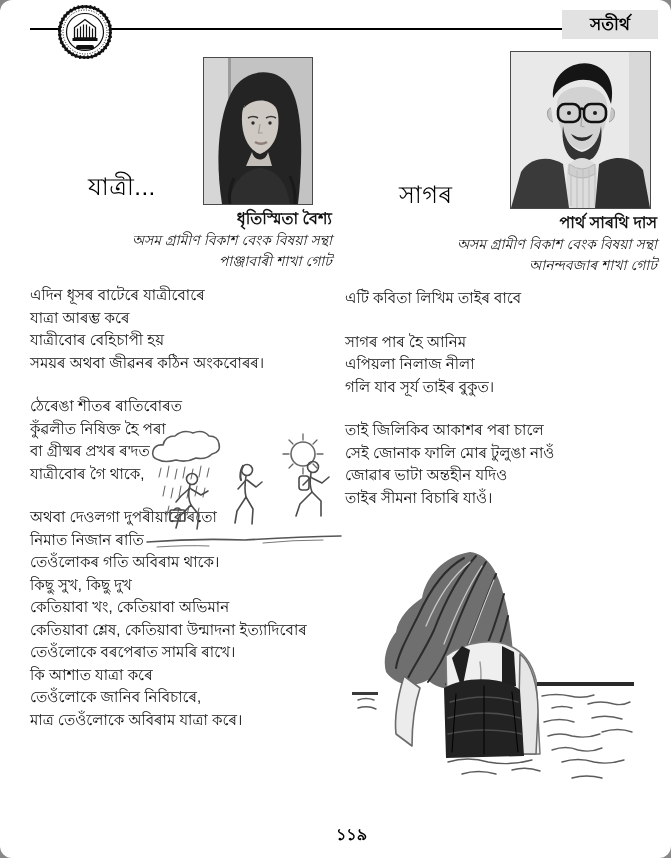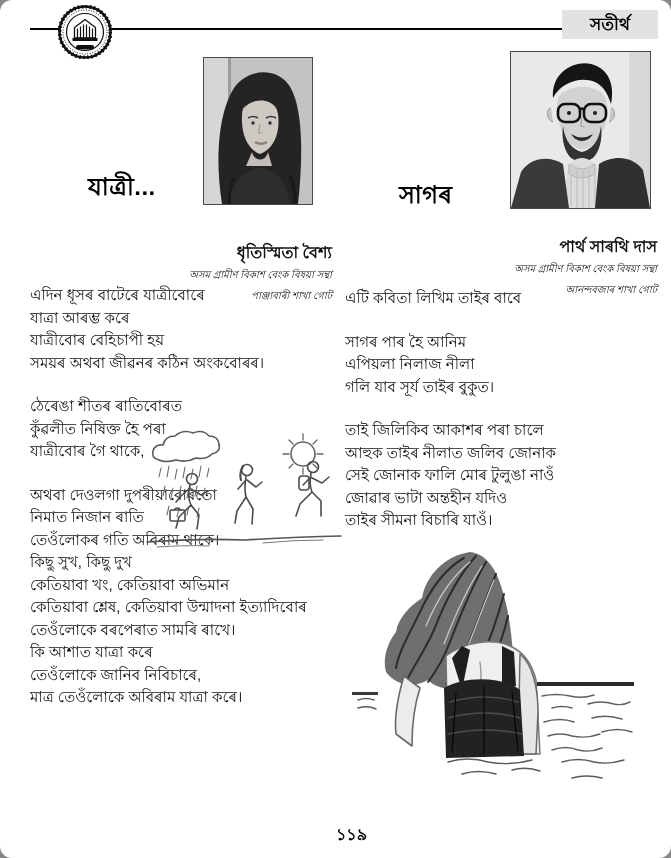--- a/index.html
+++ b/index.html
@@ -15,28 +15,28 @@
     position:absolute;left:562px;top:10px;width:96px;height:29px;
     background:#e2e2e2;display:flex;align-items:center;justify-content:center;
     font-weight:bold;font-size:17px;color:#000;
   }
   
   .photo{position:absolute;border:1px solid #4a4a4a;overflow:hidden;background:#ddd;}
   .photo-left{left:203px;top:57px;width:108px;height:146px;}
   .photo-right{left:510px;top:51px;width:139px;height:156px;}
   .photo svg{display:block;width:100%;height:100%;}
   
-  .poem-title{position:absolute;font-size:24px;font-weight:bold;color:#000;letter-spacing:.5px;}
+  .poem-title{position:absolute;font-size:24px;font-weight:normal;color:#000;letter-spacing:.5px;}
   .title-left{left:88px;top:168px;}
   .title-right{left:399px;top:176px;}
-  .author-block{position:absolute;text-align:right;margin-top:34px;}
+  .author-block{position:absolute;text-align:right;}
   .author-block-left{left:30px;top:208px;width:302px;}
-  .author-block-right{left:345px;top:202px;width:312px;}
+  .author-block-right{left:345px;top:212px;width:312px;}
   .author-name{font-weight:bold;font-size:16px;line-height:22px;}
-  .affil-line{font-style:italic;font-size:10px;line-height:21px;}
+  .affil-line{font-style:italic;font-size:14px;line-height:21px;}
   
   .poem{position:absolute;font-size:15px;}
   .poem-left-col{left:30px;top:284px;width:312px;}
   .poem-right-col{left:345px;top:287px;width:322px;}
   .stanza{margin-bottom:21px;}
   .poem-line{line-height:22.5px;white-space:nowrap;}
   
   .illus{position:absolute;}
   .illus-run{left:143px;top:426px;width:202px;height:138px;}
   .illus-sea{left:352px;top:546px;width:316px;height:248px;}
@@ -128,20 +128,21 @@
   <div class="poem poem-left-col">
       <div class="stanza">
         <div class="poem-line">এদিন ধূসৰ বাটেৰে যাত্ৰীবোৰে</div>
         <div class="poem-line">যাত্ৰা আৰম্ভ কৰে</div>
         <div class="poem-line">যাত্ৰীবোৰ বেহিচাপী হয়</div>
         <div class="poem-line">সময়ৰ অথবা জীৱনৰ কঠিন অংকবোৰৰ।</div>
       </div>
       <div class="stanza">
         <div class="poem-line">ঠেৰেঙা শীতৰ ৰাতিবোৰত</div>
         <div class="poem-line">কুঁৱলীত নিষিক্ত হৈ পৰা</div>
+        <div class="poem-line">বা গ্ৰীষ্মৰ প্ৰখৰ ৰ'দত</div>
         <div class="poem-line">যাত্ৰীবোৰ গৈ থাকে,</div>
       </div>
       <div class="stanza">
         <div class="poem-line">অথবা দেওলগা দুপৰীয়াবোৰতো</div>
         <div class="poem-line">নিমাত নিজান ৰাতি</div>
         <div class="poem-line">তেওঁলোকৰ গতি অবিৰাম থাকে।</div>
         <div class="poem-line">কিছু সুখ, কিছু দুখ</div>
         <div class="poem-line">কেতিয়াবা খং, কেতিয়াবা অভিমান</div>
         <div class="poem-line">কেতিয়াবা শ্লেষ, কেতিয়াবা উন্মাদনা ইত্যাদিবোৰ</div>
         <div class="poem-line">তেওঁলোকে বৰপেৰাত সামৰি ৰাখে।</div>
@@ -154,21 +155,20 @@
       <div class="stanza">
         <div class="poem-line">এটি কবিতা লিখিম তাইৰ বাবে</div>
       </div>
       <div class="stanza">
         <div class="poem-line">সাগৰ পাৰ হৈ আনিম</div>
         <div class="poem-line">এপিয়লা নিলাজ নীলা</div>
         <div class="poem-line">গলি যাব সূৰ্য তাইৰ বুকুত।</div>
       </div>
       <div class="stanza">
         <div class="poem-line">তাই জিলিকিব আকাশৰ পৰা চালে</div>
-        <div class="poem-line">আহুক তাইৰ নীলাত জলিব জোনাক</div>
         <div class="poem-line">সেই জোনাক ফালি মোৰ টুলুঙা নাওঁ</div>
         <div class="poem-line">জোৱাৰ ভাটা অন্তহীন যদিও</div>
         <div class="poem-line">তাইৰ সীমনা বিচাৰি যাওঁ।</div>
       </div>
     </div>
 
   <div class="illus illus-run">
     <svg viewBox="0 0 202 138" fill="none" stroke="#5a5a5a" stroke-width="1.6" stroke-linecap="round" stroke-linejoin="round">
 
       <path d="M16 34 q-8 -2 -6 -9 q2 -7 10 -6 q2 -9 12 -9 q8 -7 18 -3 q10 -4 16 3 q9 0 10 8 q2 8 -7 10 q-6 6 -16 4 q-10 5 -20 2 q-11 3 -17 0 Z"></path>

